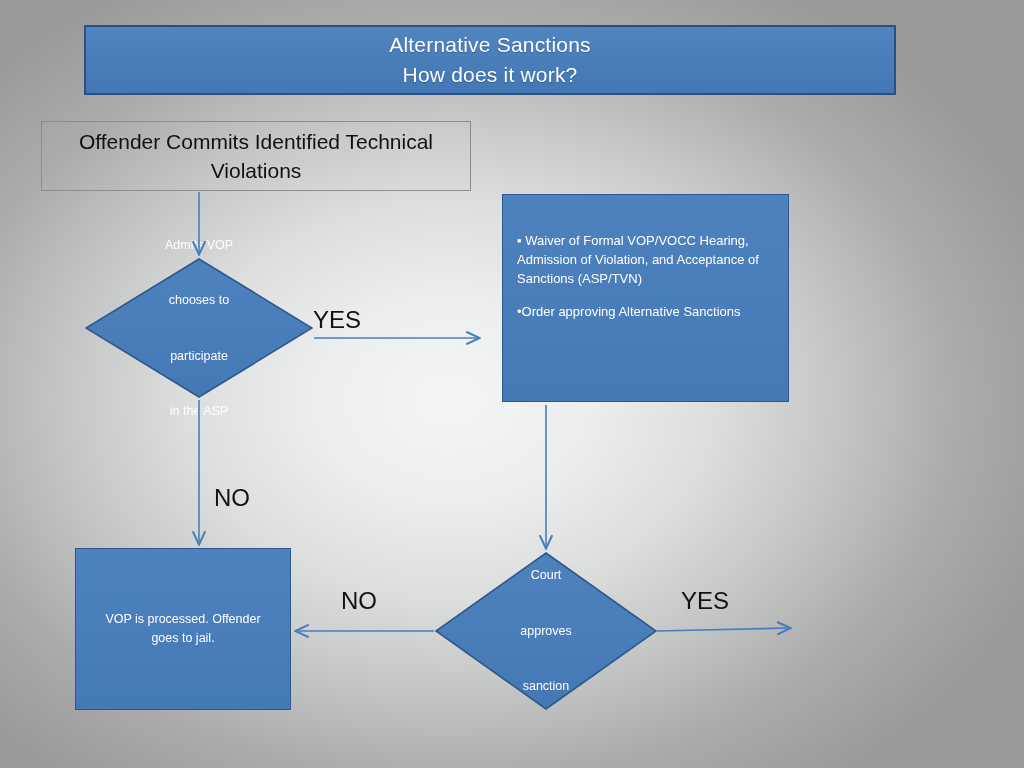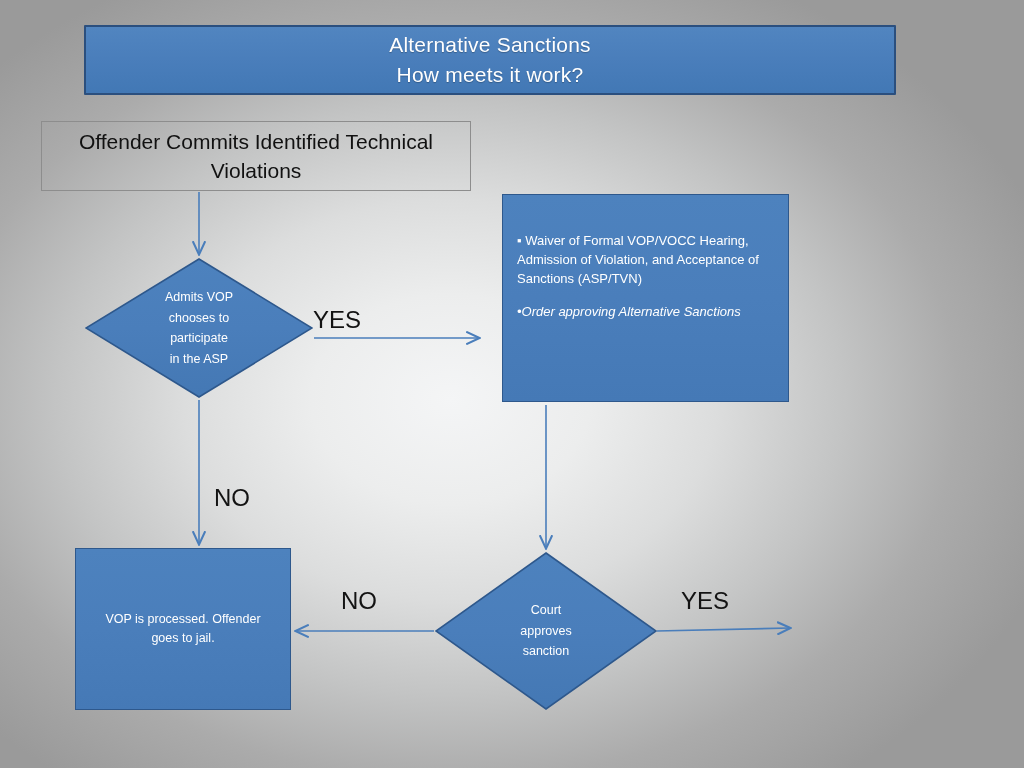--- a/index.html
+++ b/index.html
@@ -82,21 +82,21 @@
     background: linear-gradient(#4d82be 0%, #4a7ebb 50%, #4579b6 100%);
     border: 1px solid #2e5party;
     border: 1px solid #2e588c;
     box-sizing: border-box;
     color: #ffffff;
     padding: 36px 14px 10px 14px;
     font-size: 13px;
     line-height: 19px;
   }
   .process-box p { margin: 0 0 14px 0; }
-  .process-box p:last-child { margin-bottom: 14px; font-style: italic; }
+  .process-box p:last-child { margin-bottom: 14px; }
 
   
   .jail-box {
     position: absolute;
     left: 75px;
     top: 548px;
     width: 216px;
     height: 162px;
     background: linear-gradient(#4d82be 0%, #4a7ebb 50%, #4579b6 100%);
     border: 1px solid #2e588c;
@@ -122,20 +122,21 @@
     height: 100%;
     display: flex;
     flex-direction: column;
     align-items: center;
     justify-content: center;
     color: #ffffff;
     font-size: 12.5px;
     line-height: 20.5px;
     text-align: center;
     pointer-events: none;
+    gap: 35px;
   }
   #diamond-admits { left: 85px; top: 258px; width: 228px; height: 140px; }
   #diamond-court  { left: 435px; top: 552px; width: 222px; height: 158px; }
 
   
   .ellipse-wrap {
     position: absolute;
     left: 793px;
     top: 578px;
     width: 208px;
@@ -179,21 +180,21 @@
   #label-no-bottom { left: 341px; top: 589px; }
   #label-yes-bottom{ left: 681px; top: 589px; }
 </style>
 </head>
 <body>
 
 <div id="slide">
 
   <div class="header-banner">
     <div class="line">Alternative Sanctions</div>
-    <div class="line">How meets it work?</div>
+    <div class="line">How does it work?</div>
   </div>
 
   <div class="outline-box">
     <span>Offender Commits Identified Technical Violations</span>
   </div>
 
   <div class="diamond-wrap" id="diamond-admits">
     <svg width="228" height="140" viewBox="0 0 228 140" xmlns="http://www.w3.org/2000/svg">
       <defs>
         <linearGradient id="gradDiamond1" x1="0" y1="0" x2="0" y2="1">

